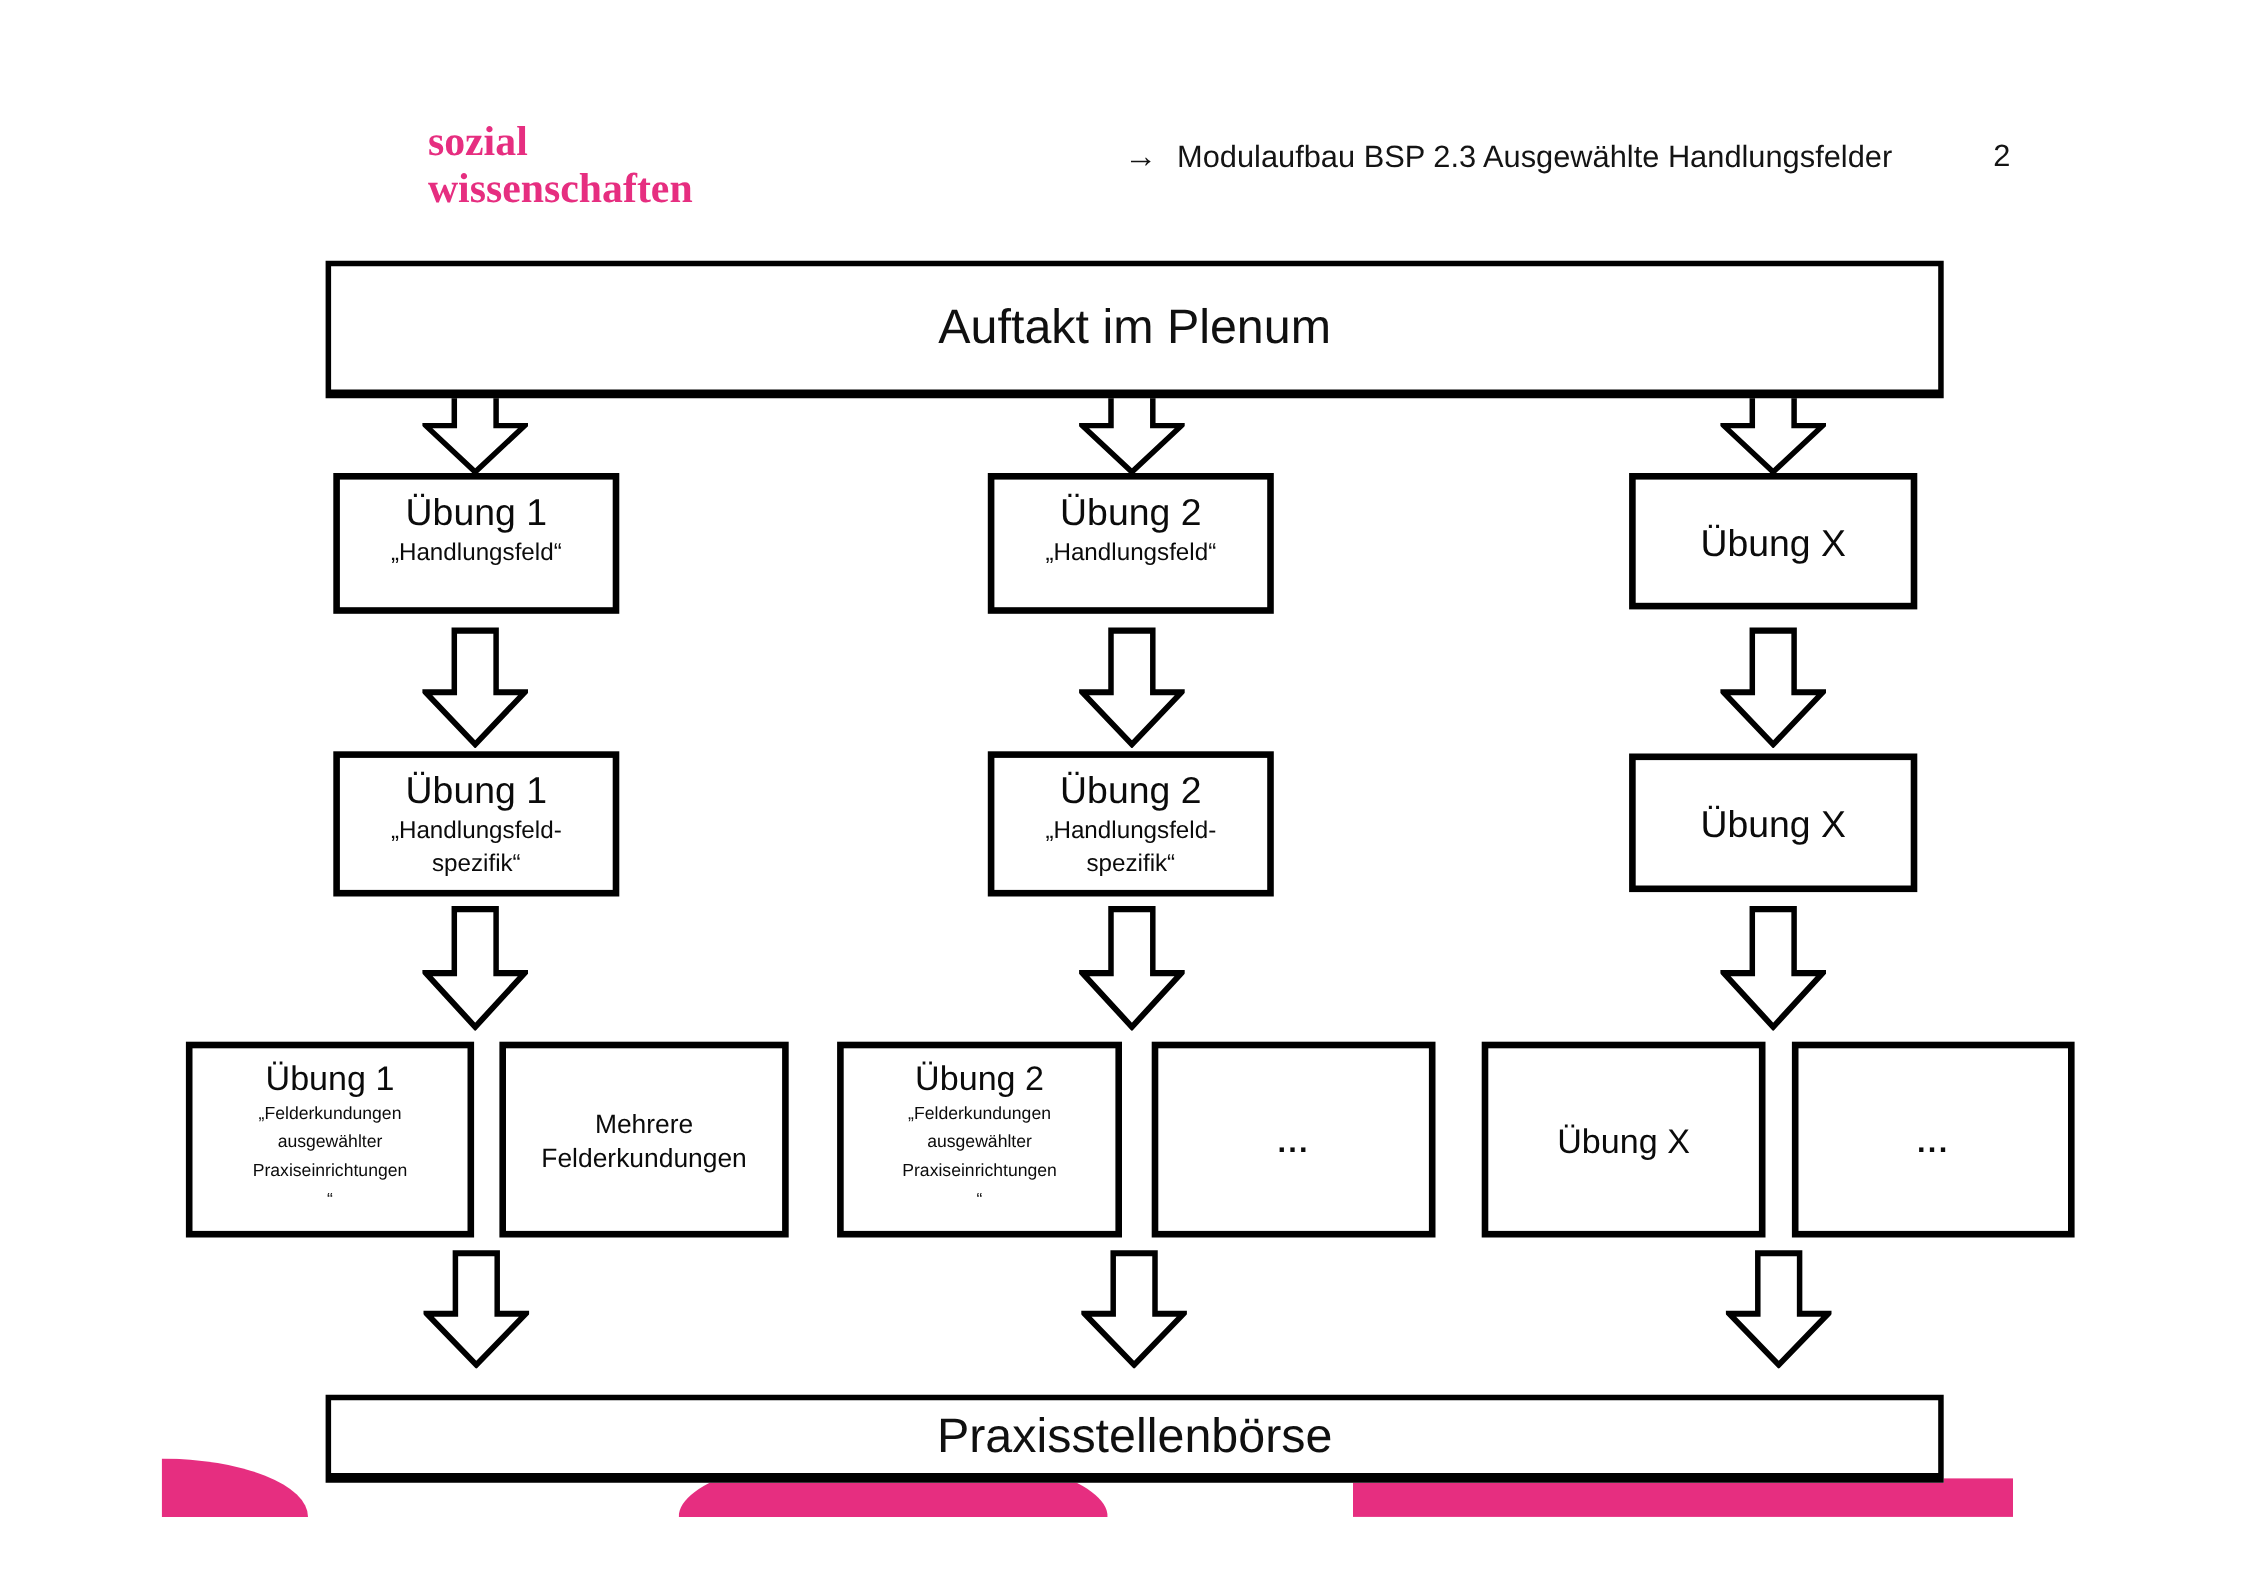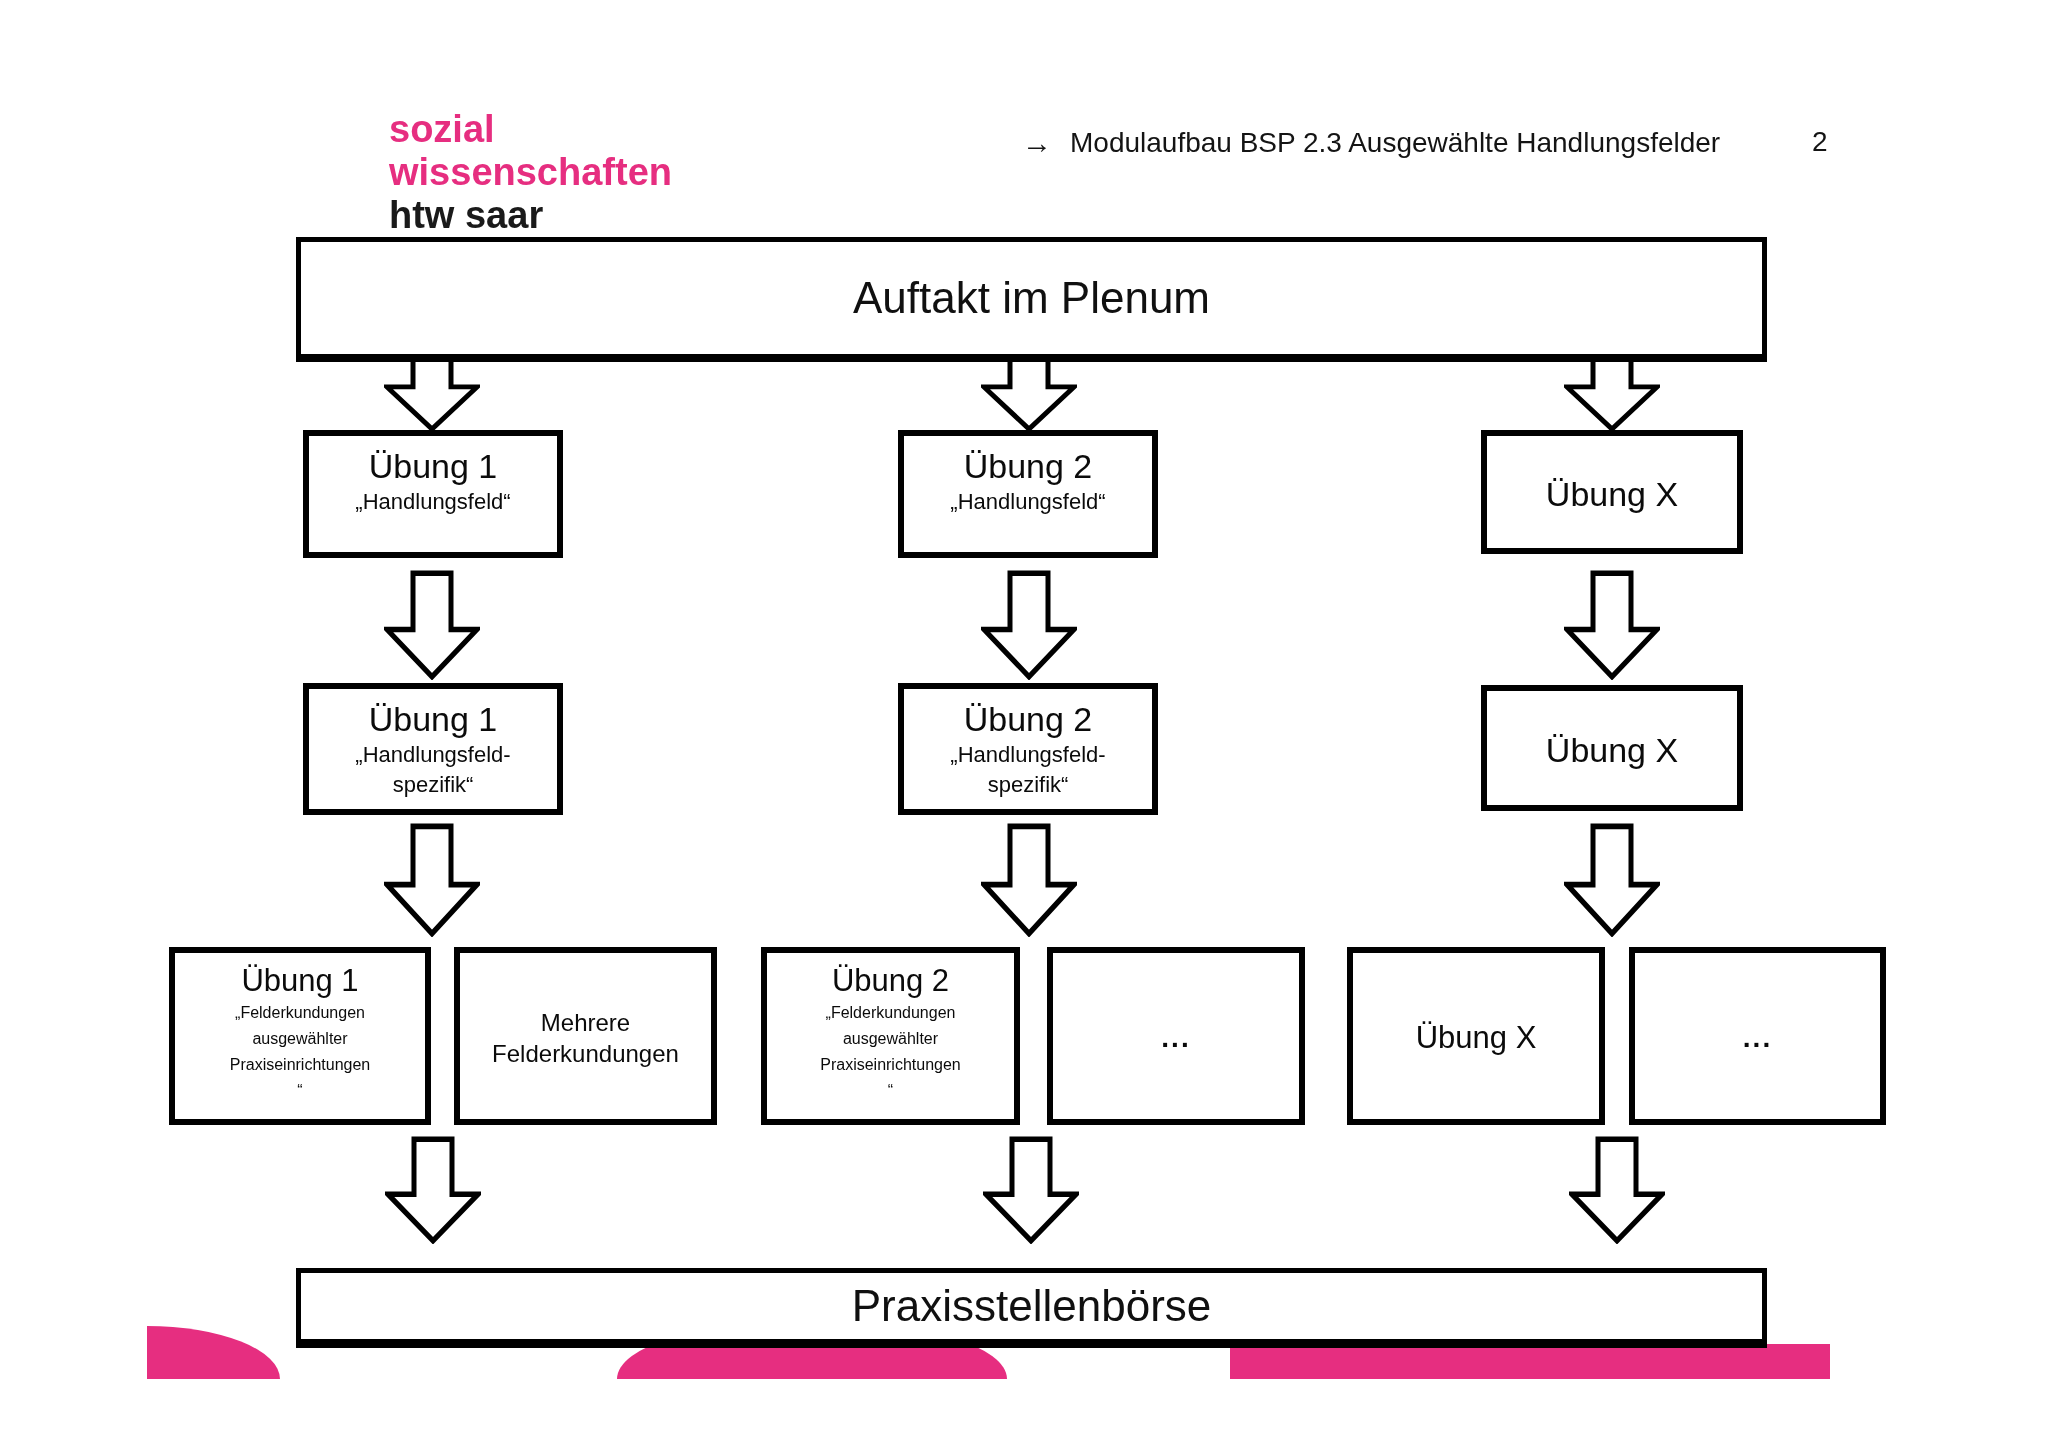--- a/index.html
+++ b/index.html
@@ -1,20 +1,20 @@
 <!DOCTYPE html>
 <html style="--pink: #E62E80; --ink: #0b0b0b;"><head>
 <meta charset="utf-8">
 <style>
   :root{ --pink:#E62E80; --ink:#0b0b0b; }
   html,body{margin:0;padding:0;background:#fff;}
   .page{position:relative;width:2047px;height:1446px;background:#fff;overflow:hidden;
         font-family:"Liberation Sans",sans-serif;color:var(--ink);}
   
-  .logo{position:absolute;left:389px;top:108px;line-height:43px;font-weight:bold;font-size:38px;}
+  .logo{position:absolute;left:389px;top:108px;line-height:43px;font-weight:bold;font-size:38px;font-family:Liberation Serif, serif;}
   .logo .pink{color:var(--pink);}
   .logo .black{color:#1a1a1a;}
   
   .header{position:absolute;left:1022px;top:126px;display:flex;align-items:center;gap:18px;
           font-size:28px;color:#141414;}
   .header .arr{font-size:30px;}
   .pagenum{position:absolute;left:1812px;top:126px;font-size:28px;color:#141414;}
   
   .box{position:absolute;box-sizing:border-box;background:#fff;border:6px solid #000;
        display:flex;flex-direction:column;align-items:center;justify-content:flex-start;
@@ -37,21 +37,20 @@
   .footer-rect{position:absolute;background:var(--pink);z-index:0;}
 </style>
 </head>
 <body>
 
 <div class="page">
 
   <div class="logo">
     <div class="pink">sozial</div>
     <div class="pink">wissenschaften</div>
-    <div class="black">htw saar</div>
   </div>
 
   <div class="header">
     <span class="arr">→</span>
     <span>Modulaufbau BSP 2.3 Ausgewählte Handlungsfelder</span>
   </div>
   <div class="pagenum">2</div>
 
   <div class="box wide" style="left:296px;top:237px;width:1471px;height:125px">
     <span class="wlabel">Auftakt im Plenum</span>

